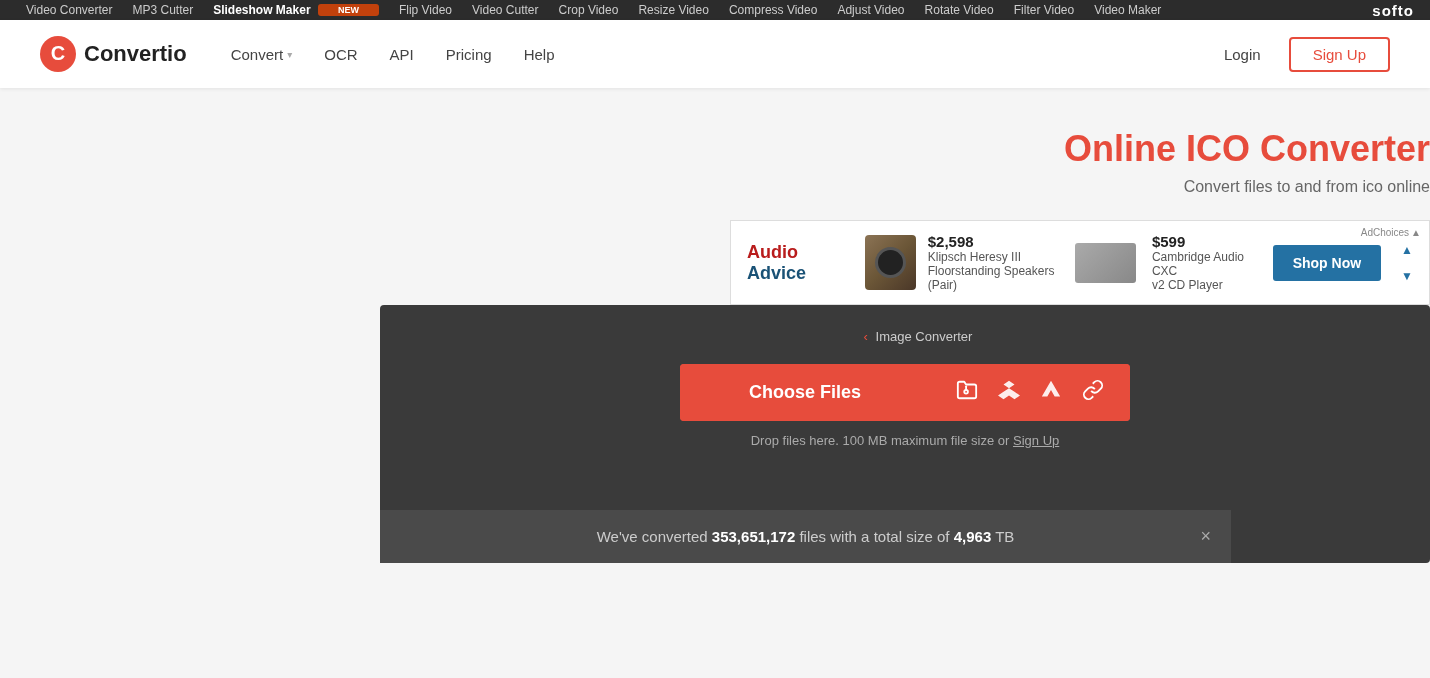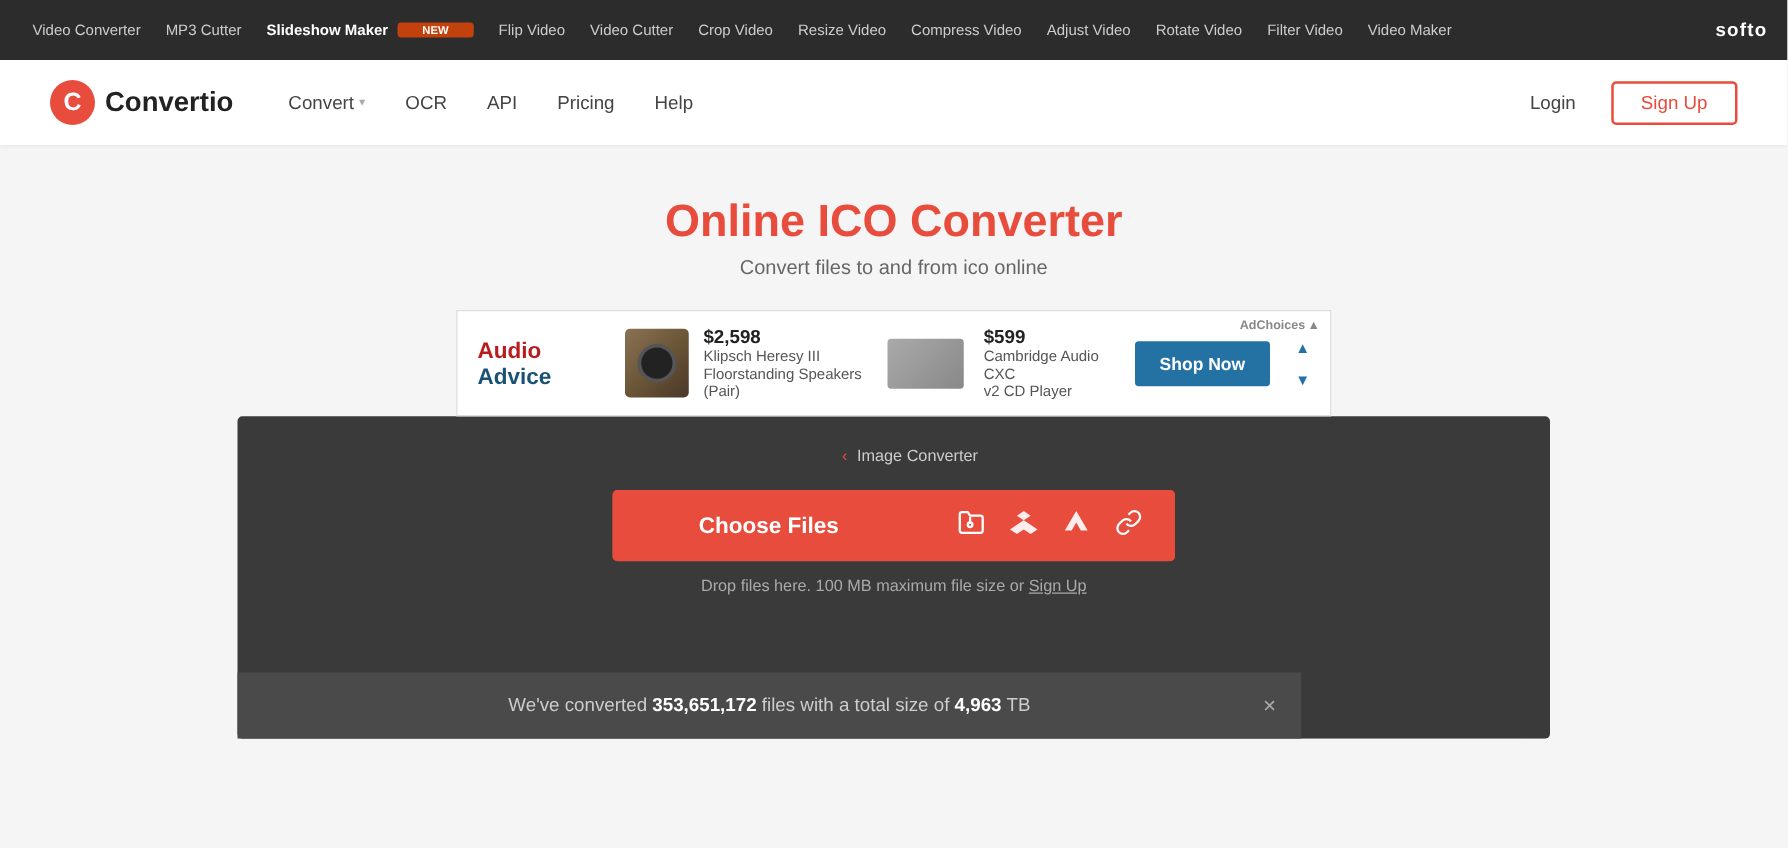--- a/index.html
+++ b/index.html
@@ -5,21 +5,21 @@
     * { margin: 0; padding: 0; box-sizing: border-box; }
     body { font-family: -apple-system, BlinkMacSystemFont, 'Segoe UI', Arial, sans-serif; background: #f5f5f5; }
 
     
     .topbar {
       background: #2c2c2c;
       display: flex;
       align-items: center;
       justify-content: space-between;
       padding: 0 16px;
-      height: 48px;
+      height: 20px;
     }
     .topbar-links {
       display: flex;
       gap: 0;
     }
     .topbar-link {
       color: #ccc;
       font-size: 12px;
       text-decoration: none;
       padding: 0 10px;
@@ -111,21 +111,21 @@
       cursor: pointer;
       padding: 7px 22px;
       border-radius: 4px;
       font-weight: 500;
     }
 
     
     .main-content {
       display: flex;
       flex-direction: column;
-      align-items: center;
+      align-items: flex-end;
       padding: 40px 0 0;
     }
 
     .page-title {
       font-size: 36px;
       font-weight: 700;
       color: #e74c3c;
       text-align: center;
       margin-bottom: 8px;
     }
@@ -151,21 +151,21 @@
     .ad-choices {
       position: absolute;
       top: 6px;
       right: 8px;
       font-size: 10px;
       color: #888;
       display: flex;
       align-items: center;
       gap: 2px;
     }
-    .ad-choices span { font-size: 10px; font-weight: bold; }
+    .ad-choices span { font-size: 10px; }
     .ad-left {
       display: flex;
       align-items: center;
       gap: 12px;
     }
     .ad-logo-text {
       font-size: 18px;
       font-weight: 700;
       color: #1a5276;
     }

